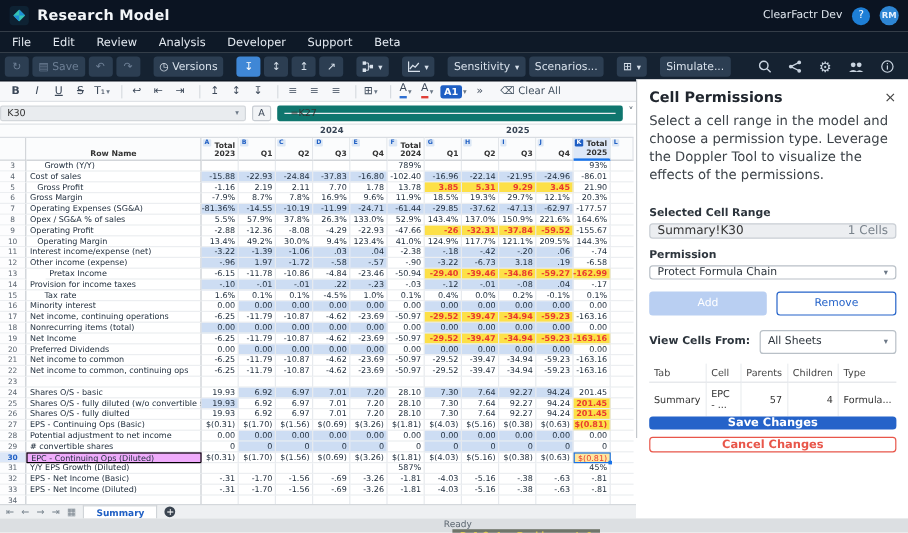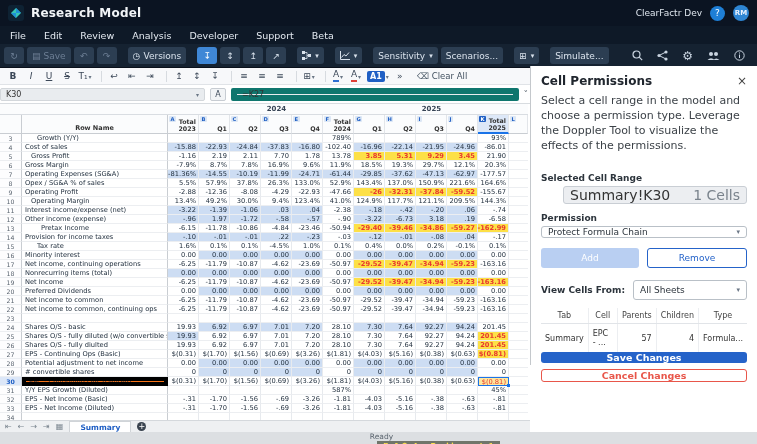--- a/index.html
+++ b/index.html
@@ -55,21 +55,21 @@
   .colhd { position:relative; border-right:1px solid #e2e5e9; border-bottom:1px solid #c9cdd2; background:#fbfcfd; font-size:6.3px; color:#333; }
   .colhd .chip { position:absolute; top:1px; left:1px; font-size:5.2px; font-weight:bold; color:#2160c4; background:#dce7f5; padding:0 1.5px; border-radius:1px; }
   .colhd .lbl { position:absolute; right:2px; bottom:1px; text-align:right; line-height:1.15; font-weight:bold; white-space:pre-line; }
   .colhd.selcol { background:#dde8f8; border-bottom:2px solid #1a73e8; }
   .colhd.selcol .chip { background:#1f5fc4; color:#fff; }
   .rnhd { border-right:1px solid #c9cdd2; border-bottom:1px solid #c9cdd2; background:#fbfcfd; }
   .namehd { border-right:1px solid #c9cdd2; border-bottom:1px solid #c9cdd2; background:#fbfcfd; font-size:6.5px; font-weight:bold; color:#333; display:flex; align-items:flex-end; justify-content:center; padding-bottom:1px; }
   .rn { border-right:1px solid #c9cdd2; border-bottom:1px solid #eceef1; font-size:6.2px; color:#5a646f; display:flex; align-items:center; justify-content:center; background:#fdfdfe; }
   .rn.selrn { background:#dce7f8; color:#1f5fc4; font-weight:bold; }
   .nm { border-right:1px solid #c9cdd2; border-bottom:1px solid #eceef1; font-size:6.7px; color:#22303f; display:flex; align-items:center; white-space:nowrap; overflow:hidden; }
-  .nm.selnm { background:#f97316; border:4px solid #000000; }
+  .nm.selnm { background:#f0abfc; border:1px solid #000000; }
   .c { border-right:1px solid #e7eaee; border-bottom:1px solid #eceef1; font-size:6.7px; color:#22303f; display:flex; align-items:center; justify-content:flex-end; padding-right:2px; white-space:nowrap; }
   .c.blue { background:#cdddf3; }
   .c.yel { background:#fde047; color:#e8392e;font-weight:bold; }
   .c.selcell { background:#ffe79e; color:#e8392e; border:1.5px solid #1a73e8; position:relative; }
   .c.selcell:after { content:""; position:absolute; right:-2px; bottom:-2px; width:3px; height:3px; background:#1a73e8; }
   .lfill { border-bottom:1px solid #eceef1; }
 
   
   .tabbar { position:absolute; left:0; top:420px; width:530px; height:12px; background:#eef0f2; border-top:1px solid #d4d8dc; display:flex; align-items:center; padding:0 5px; gap:6px; }
   .navico { color:#7a858f; font-size:8px; }
@@ -81,32 +81,32 @@
   .statusbar .ready { padding-left:6px; }
   .statusbadge { margin-left:120px; background:#70756a; color:#ffe14d; font-size:7px; font-weight:bold; padding:1px 6px; }
 
   
   .panel { position:absolute; left:530px; top:66px; width:227px; height:299px; background:#fff; border-left:1px solid #c4c8cc; padding:8px 10px; display:flex; flex-direction:column; }
   .ptitle-row { display:flex; align-items:center; margin-bottom:6px; }
   .ptitle { font-size:12px; font-weight:bold; color:#20262e; }
   .pclose { margin-left:auto; font-size:12px; color:#444; }
   .pdesc { font-size:11px; color:#3c4248; line-height:1.35; margin-bottom:20px; }
   .plabel { font-size:9px; font-weight:bold; color:#2c343c; margin-bottom:3px; }
-  .rangebox { height:18px; background:#eceef1; border:1px solid #c9ced4; border-radius:3px; display:flex; align-items:center; padding:0 6px; font-size:14px; color:#333; margin-bottom:9px;margin-left:22px; }
+  .rangebox { height:18px; background:#eceef1; border:1px solid #c9ced4; border-radius:3px; display:flex; align-items:center; padding:0 6px; font-size:10px; color:#333; margin-bottom:9px; }
   .rangecount { margin-left:auto; color:#7a838c; }
   .pselect { height:20px; background:#fff; border:1px solid #b9c0c7; border-radius:3px; display:flex; align-items:center; padding:0 6px; font-size:9px; color:#2c343c; margin-bottom:10px; }
   .pselect .mini-caret { margin-left:auto; font-size:7px; }
   .btnrow { display:flex; gap:8px; margin-bottom:12px; }
   .btn-add { flex:1; height:20px; background:#b9cff2; color:#fff; font-size:9px; border-radius:3px; display:flex; align-items:center; justify-content:center; }
   .btn-remove { flex:1; height:20px; background:#fff; border:1px solid #2563c9; color:#2563c9; font-size:9px; border-radius:3px; display:flex; align-items:center; justify-content:center; }
   .viewrow { display:flex; align-items:center; margin-bottom:8px; }
   .viewrow .plabel { margin:0; }
   .viewrow .pselect { margin:0 0 0 8px; flex:1; height:20px; }
   .ptable { width:100%; border-collapse:collapse; font-size:8px; color:#333; }
-  .ptable th { font-weight:normal; color:#444; text-align:center; border-bottom:1px solid #e1e4e8; border-right:1px solid #eceef1; padding:3px 4px; }
+  .ptable th { font-weight:normal; color:#444; text-align:left; border-bottom:1px solid #e1e4e8; border-right:1px solid #eceef1; padding:3px 4px; }
   .ptable td { border-right:1px solid #eceef1; padding:5px 4px; }
   .ptable th:last-child,.ptable td:last-child { border-right:none; }
   .tnum { text-align:right; }
   .pspacer { flex:1; }
   .btn-save { height:21px; background:#2563c9; color:#fff; font-size:9.5px; font-weight:bold; border-radius:3px; display:flex; align-items:center; justify-content:center; margin-bottom:6px; }
   .btn-cancel { height:21px; background:#fff; border:1px solid #e8564a; color:#e8564a; font-size:9.5px; font-weight:bold; border-radius:3px; display:flex; align-items:center; justify-content:center; }
 </style>
 </head>
 <body>
 

